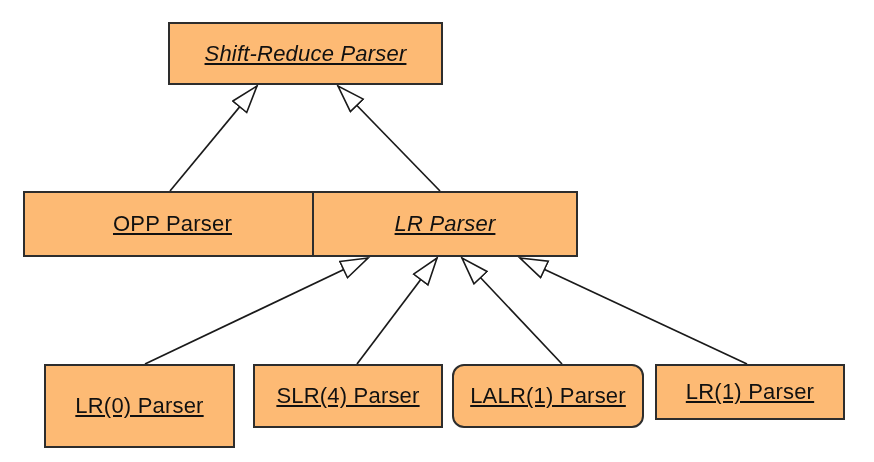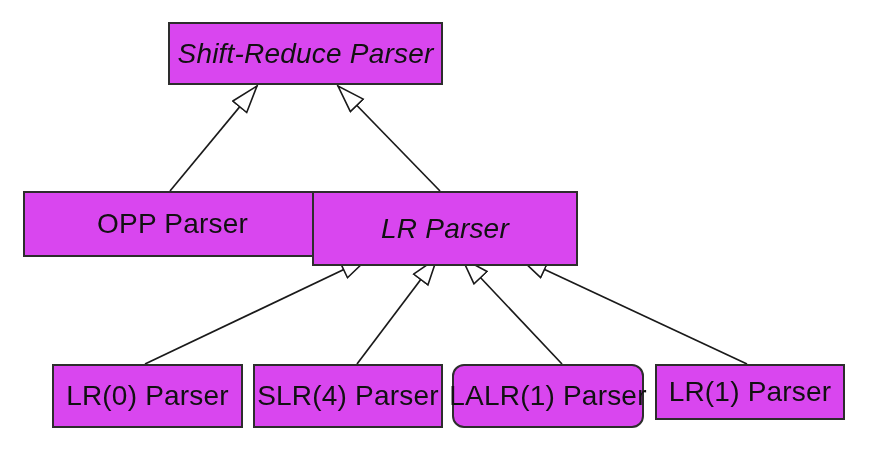--- a/index.html
+++ b/index.html
@@ -8,28 +8,29 @@
     width: 874px;
     height: 462px;
     background: #ffffff;
     font-family: "Liberation Sans", sans-serif;
     overflow: hidden;
   }
   .node {
     position: absolute;
     box-sizing: border-box;
     border: 2px solid #2d2d2d;
-    background: #d946ef;
+    background: #fdba74;
     display: flex;
     align-items: center;
     justify-content: center;
-    font-size: 28px;
+    font-size: 22px;
     color: #111111;
     white-space: nowrap;
     letter-spacing: 0.2px;
+    text-decoration: underline;
   }
   .node.italic { font-style: italic; }
   svg.arrows {
     position: absolute;
     left: 0; top: 0;
     width: 874px;
     height: 462px;
     pointer-events: none;
   }
 </style>
@@ -51,23 +52,23 @@
       <line x1="357" y1="364" x2="437" y2="258" marker-end="url(#hollowTri)"></line>
       <line x1="562" y1="364" x2="462" y2="258" marker-end="url(#hollowTri)"></line>
       <line x1="747" y1="364" x2="520" y2="258" marker-end="url(#hollowTri)"></line>
     </g>
   </svg>
 
   <div class="node italic" style="left:168px; top:22px;  width:275px; height:63px;">Shift-Reduce Parser</div>
 
   <div class="node" style="left:23px;  top:191px; width:299px; height:66px;">OPP Parser</div>
 
-  <div class="node italic" style="left:312px; top:191px; width:266px; height:75px;">LR Parser</div>
+  <div class="node italic" style="left:312px; top:191px; width:266px; height:66px;">LR Parser</div>
 
-  <div class="node" style="left:52px;  top:364px; width:191px; height:64px;">LR(0) Parser</div>
+  <div class="node" style="left:44px;  top:364px; width:191px; height:84px;">LR(0) Parser</div>
 
   <div class="node" style="left:253px; top:364px; width:190px; height:64px;">SLR(4) Parser</div>
 
   <div class="node" style="left:452px; top:364px; width:192px; height:64px;border-radius:12px;">LALR(1) Parser</div>
 
   <div class="node" style="left:655px; top:364px; width:190px; height:56px;">LR(1) Parser</div>
 
 </div>
 
 </body></html>

